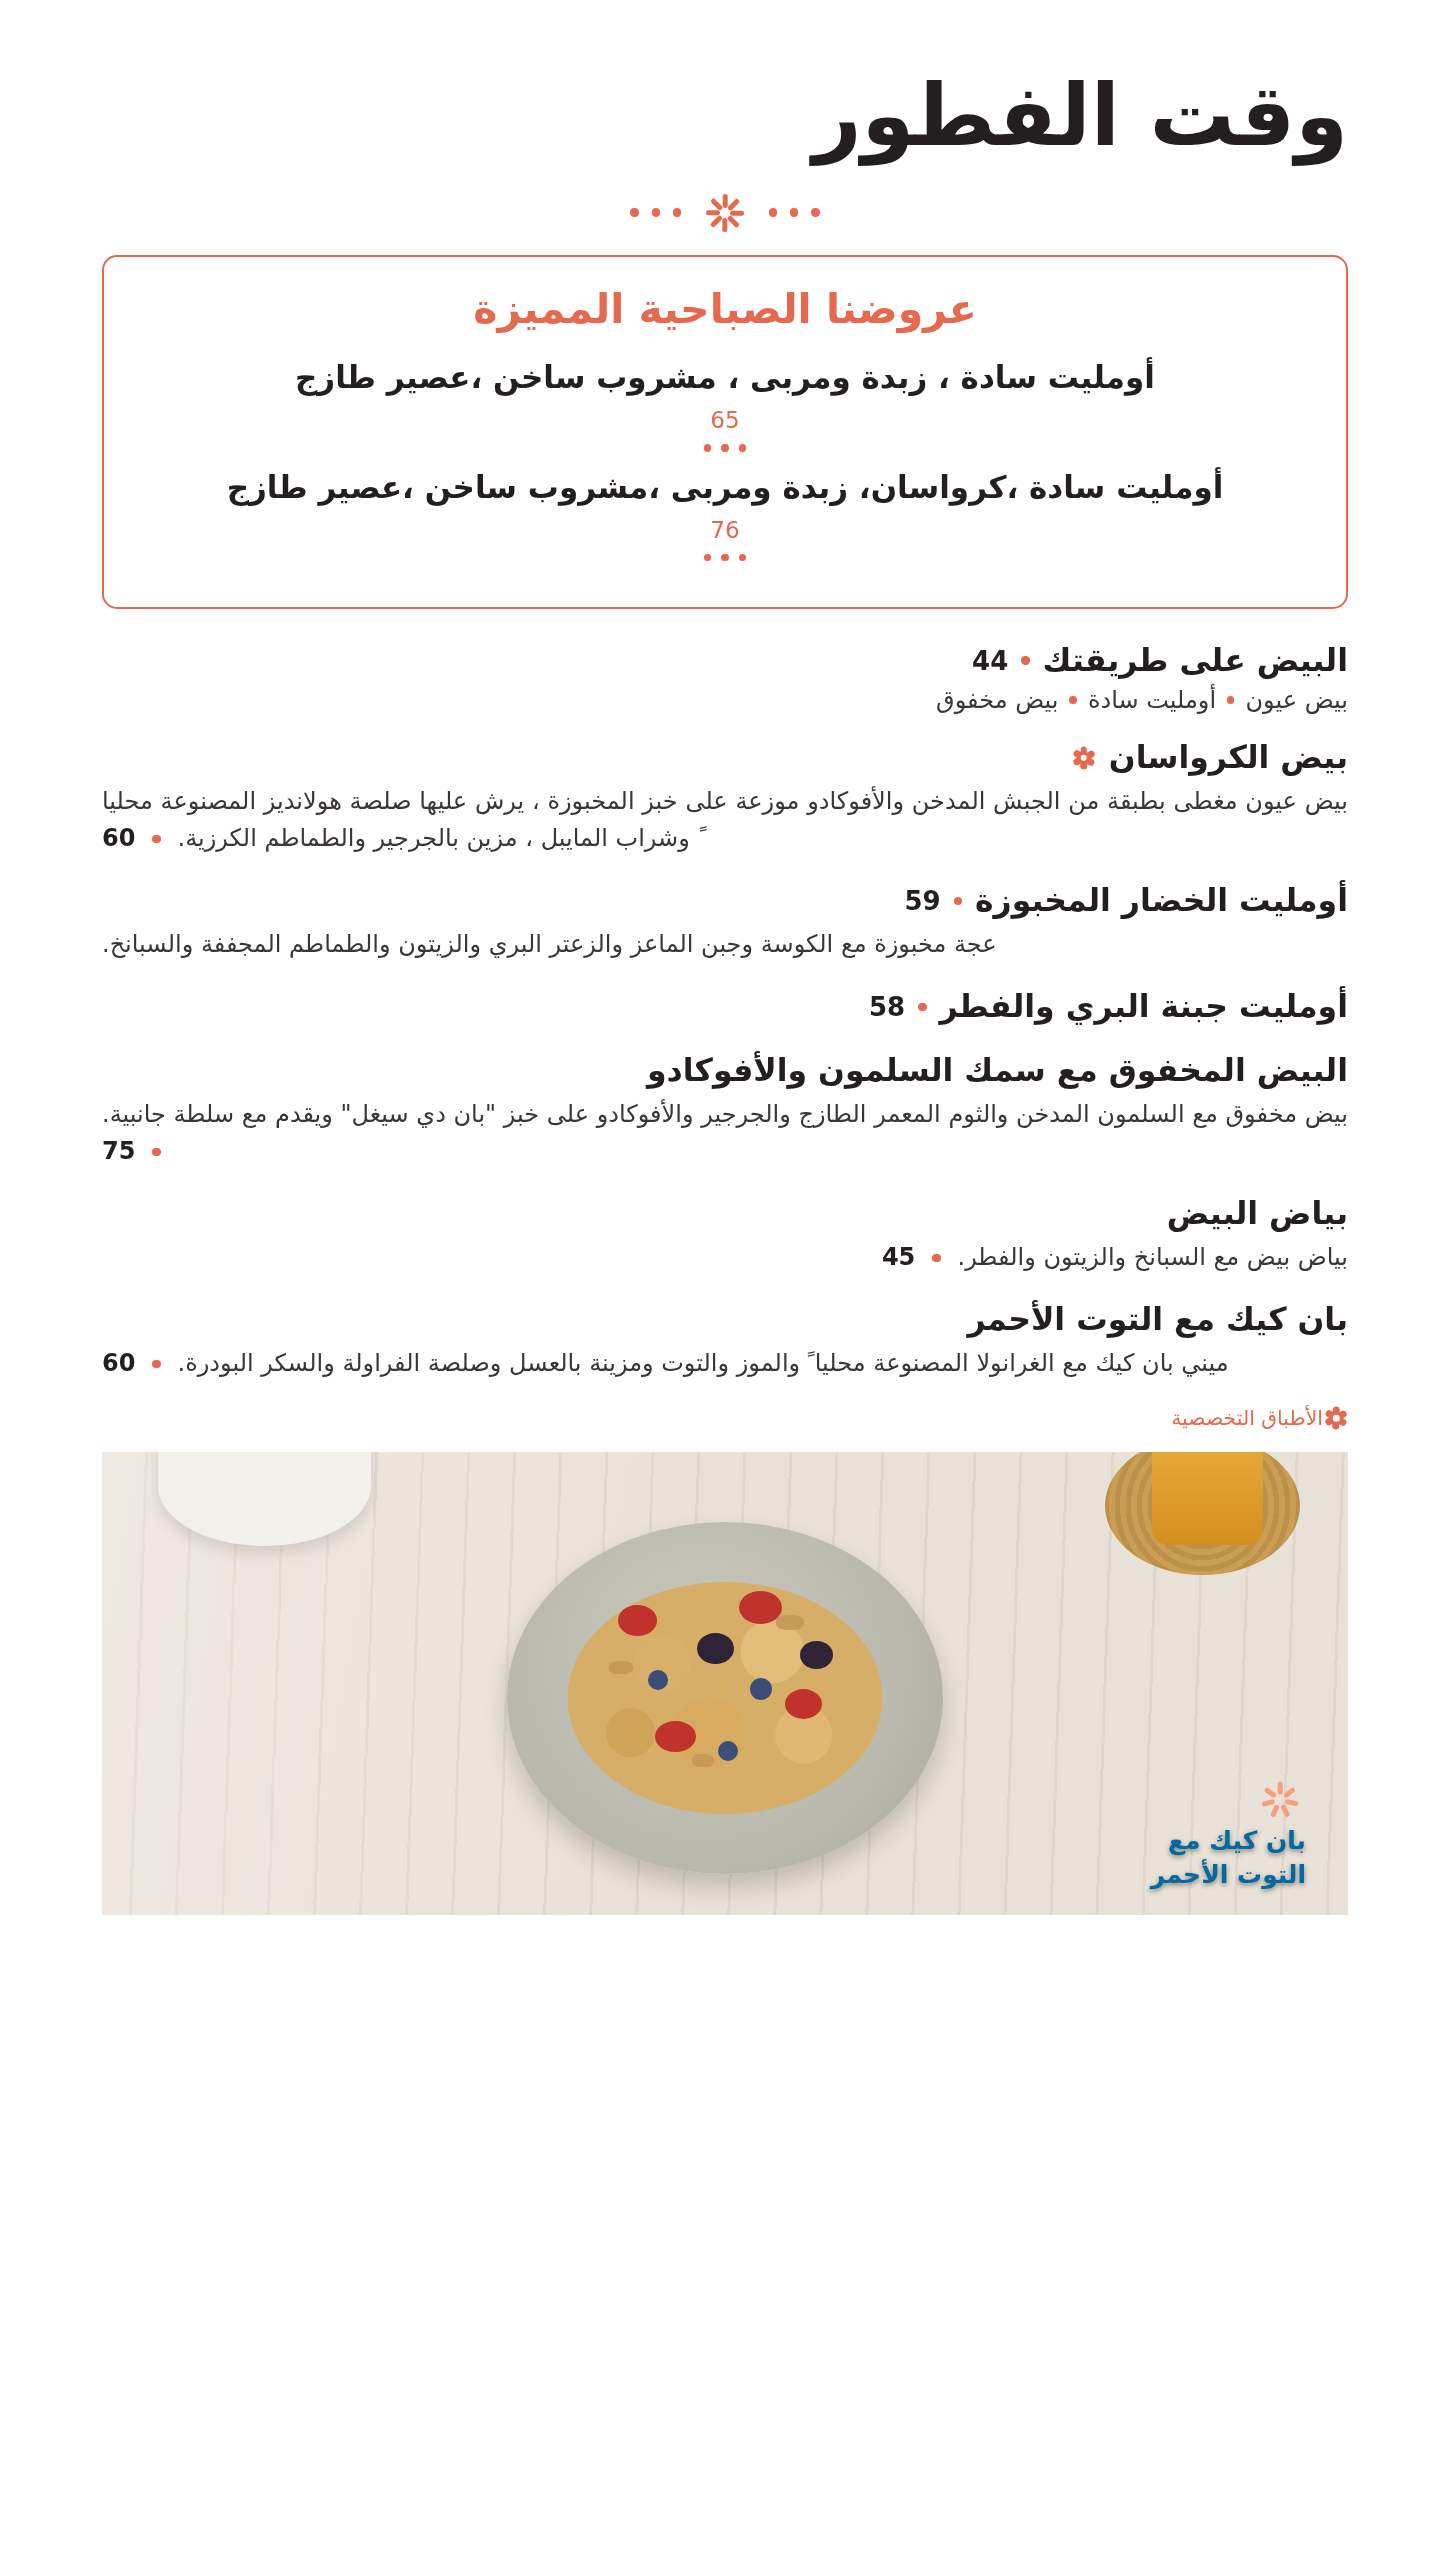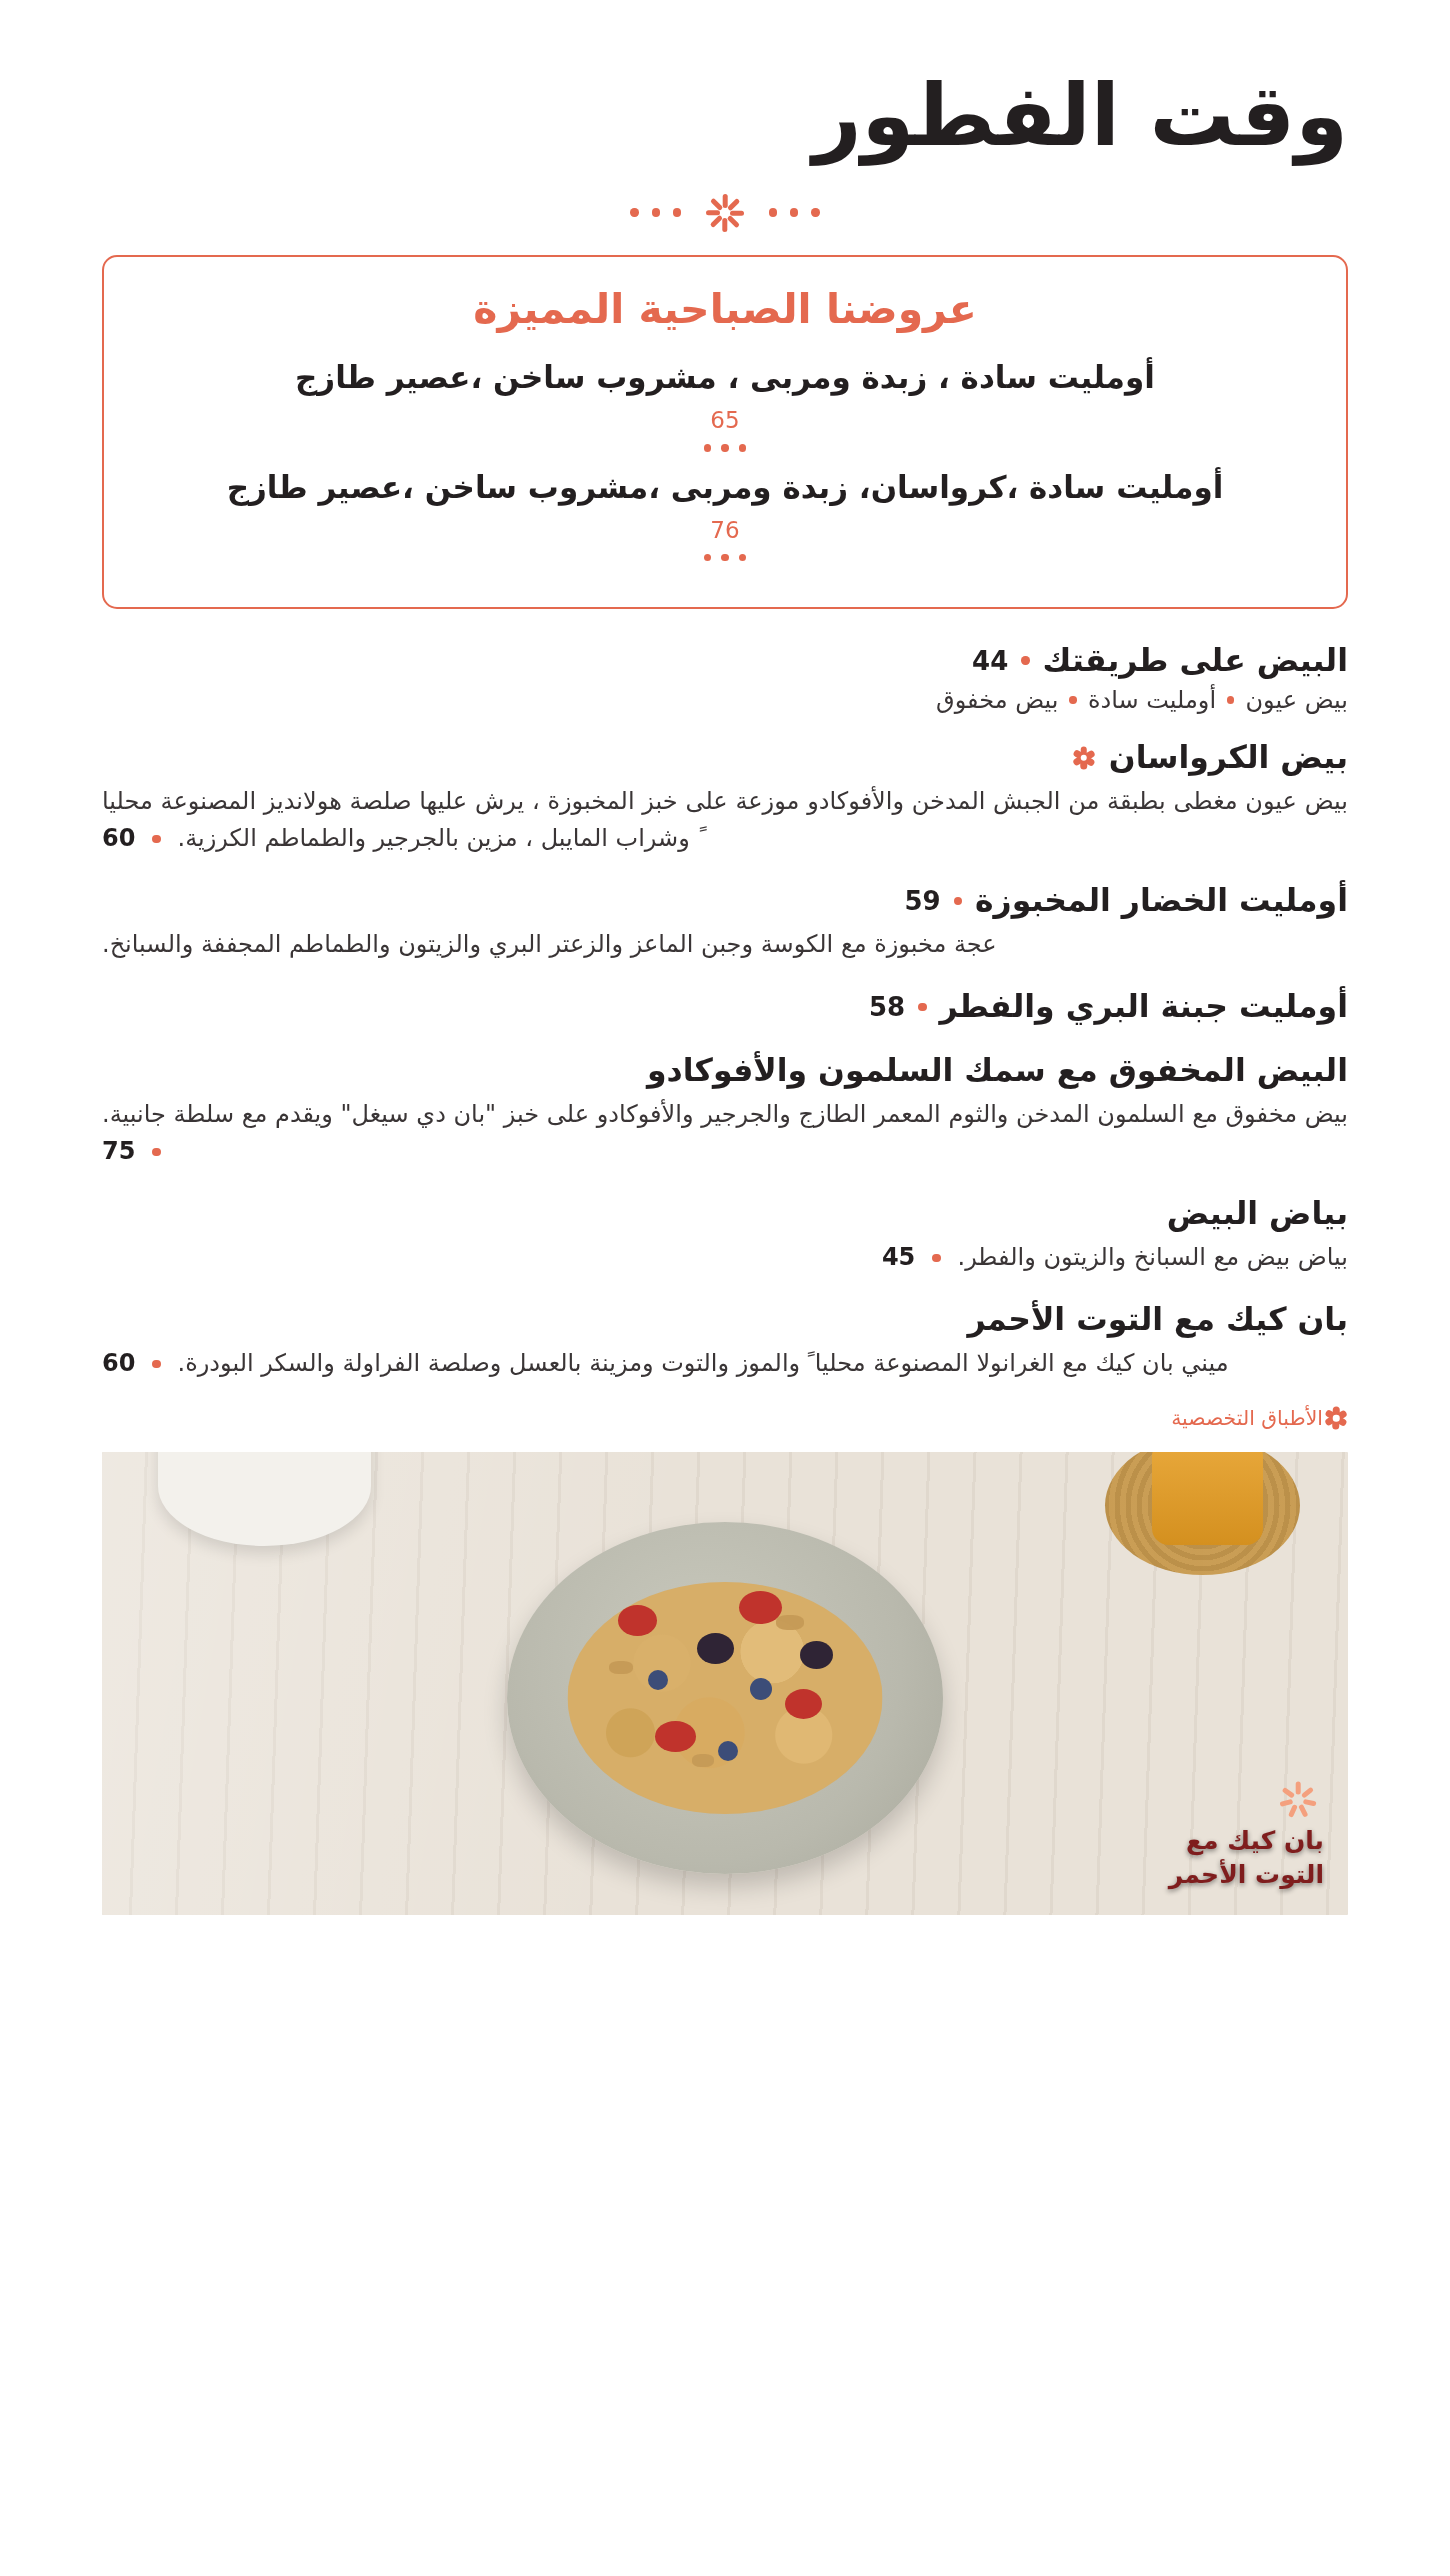--- a/index.html
+++ b/index.html
@@ -254,23 +254,23 @@
   }
   .jar {
     position: absolute;
     right: 85px; top: -9.3px;
     width: 111px; height: 102px;
     border-radius: 13px 13px 16.7px 16.7px;
     background: linear-gradient(180deg,#e8a83b,#d4901f);
   }
   .caption {
     position: absolute;
-    right: 24px; bottom: 24px;
+    right: 42px; bottom: 24px;
     text-align: right;
-    color: #7f1d1d;
+    color: #0369a1;
     font-weight: bold;
     font-size: 25px;
     line-height: 1.35;
     text-shadow: 0 1.9px 5.6px rgba(0,0,0,0.45);
   }
   .caption .cap-burst {
     position: absolute;
     right: 5.6px; top: -44px;
     width: 41px; height: 41px;
   }

